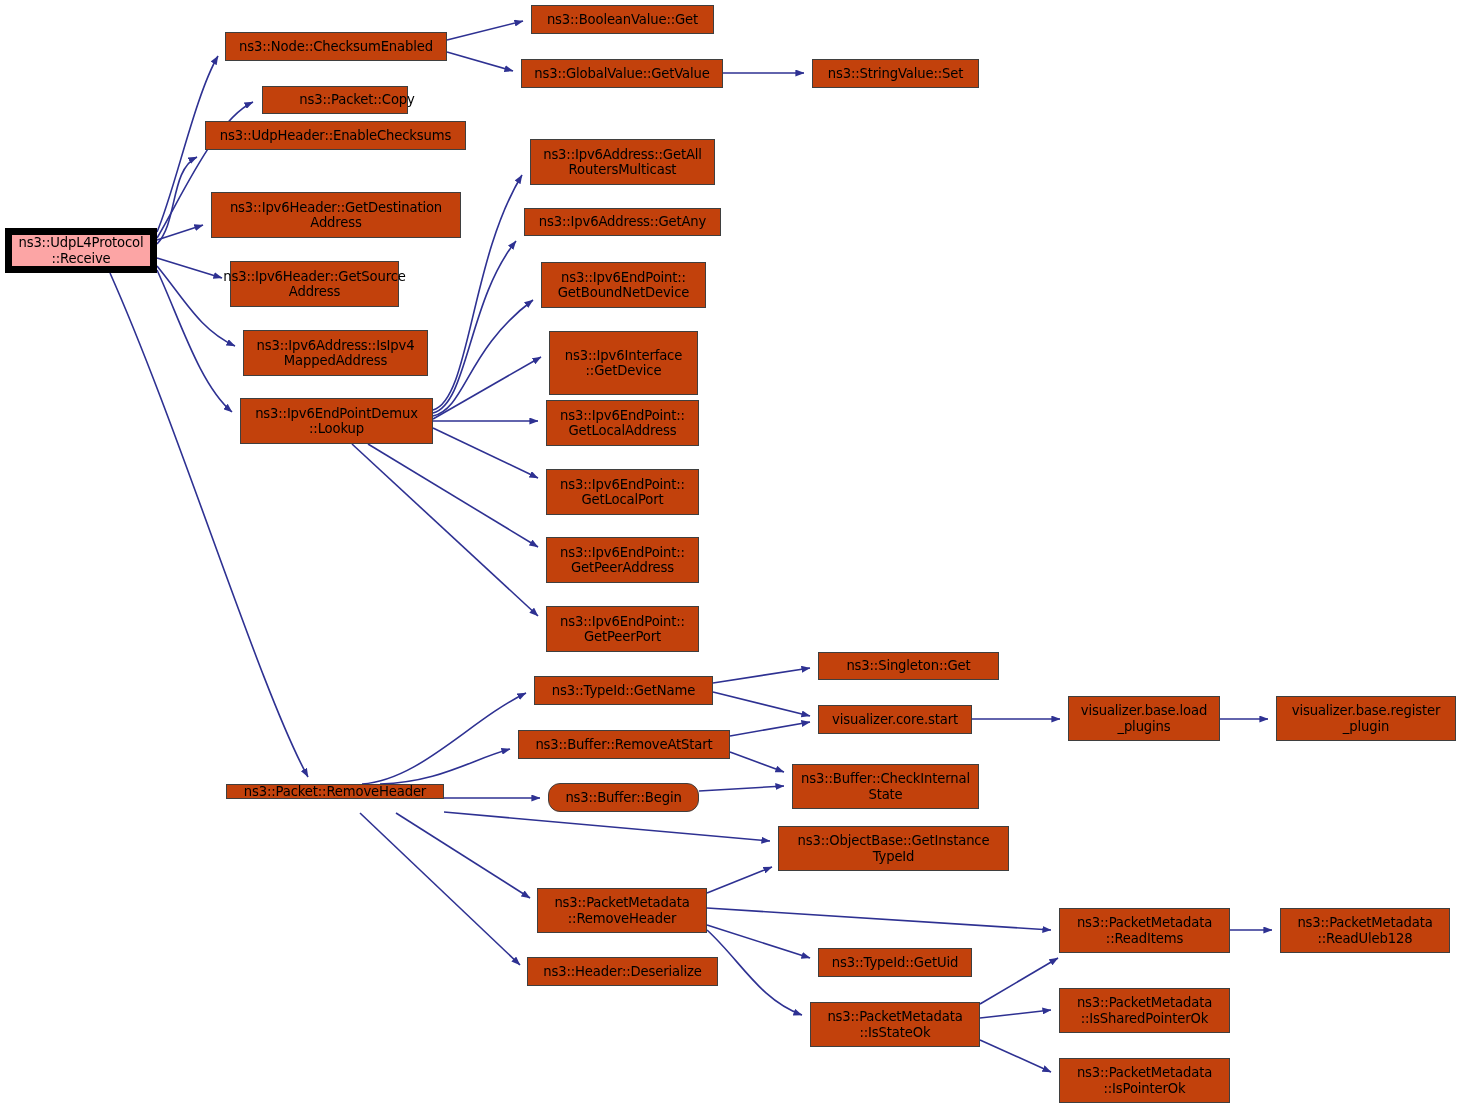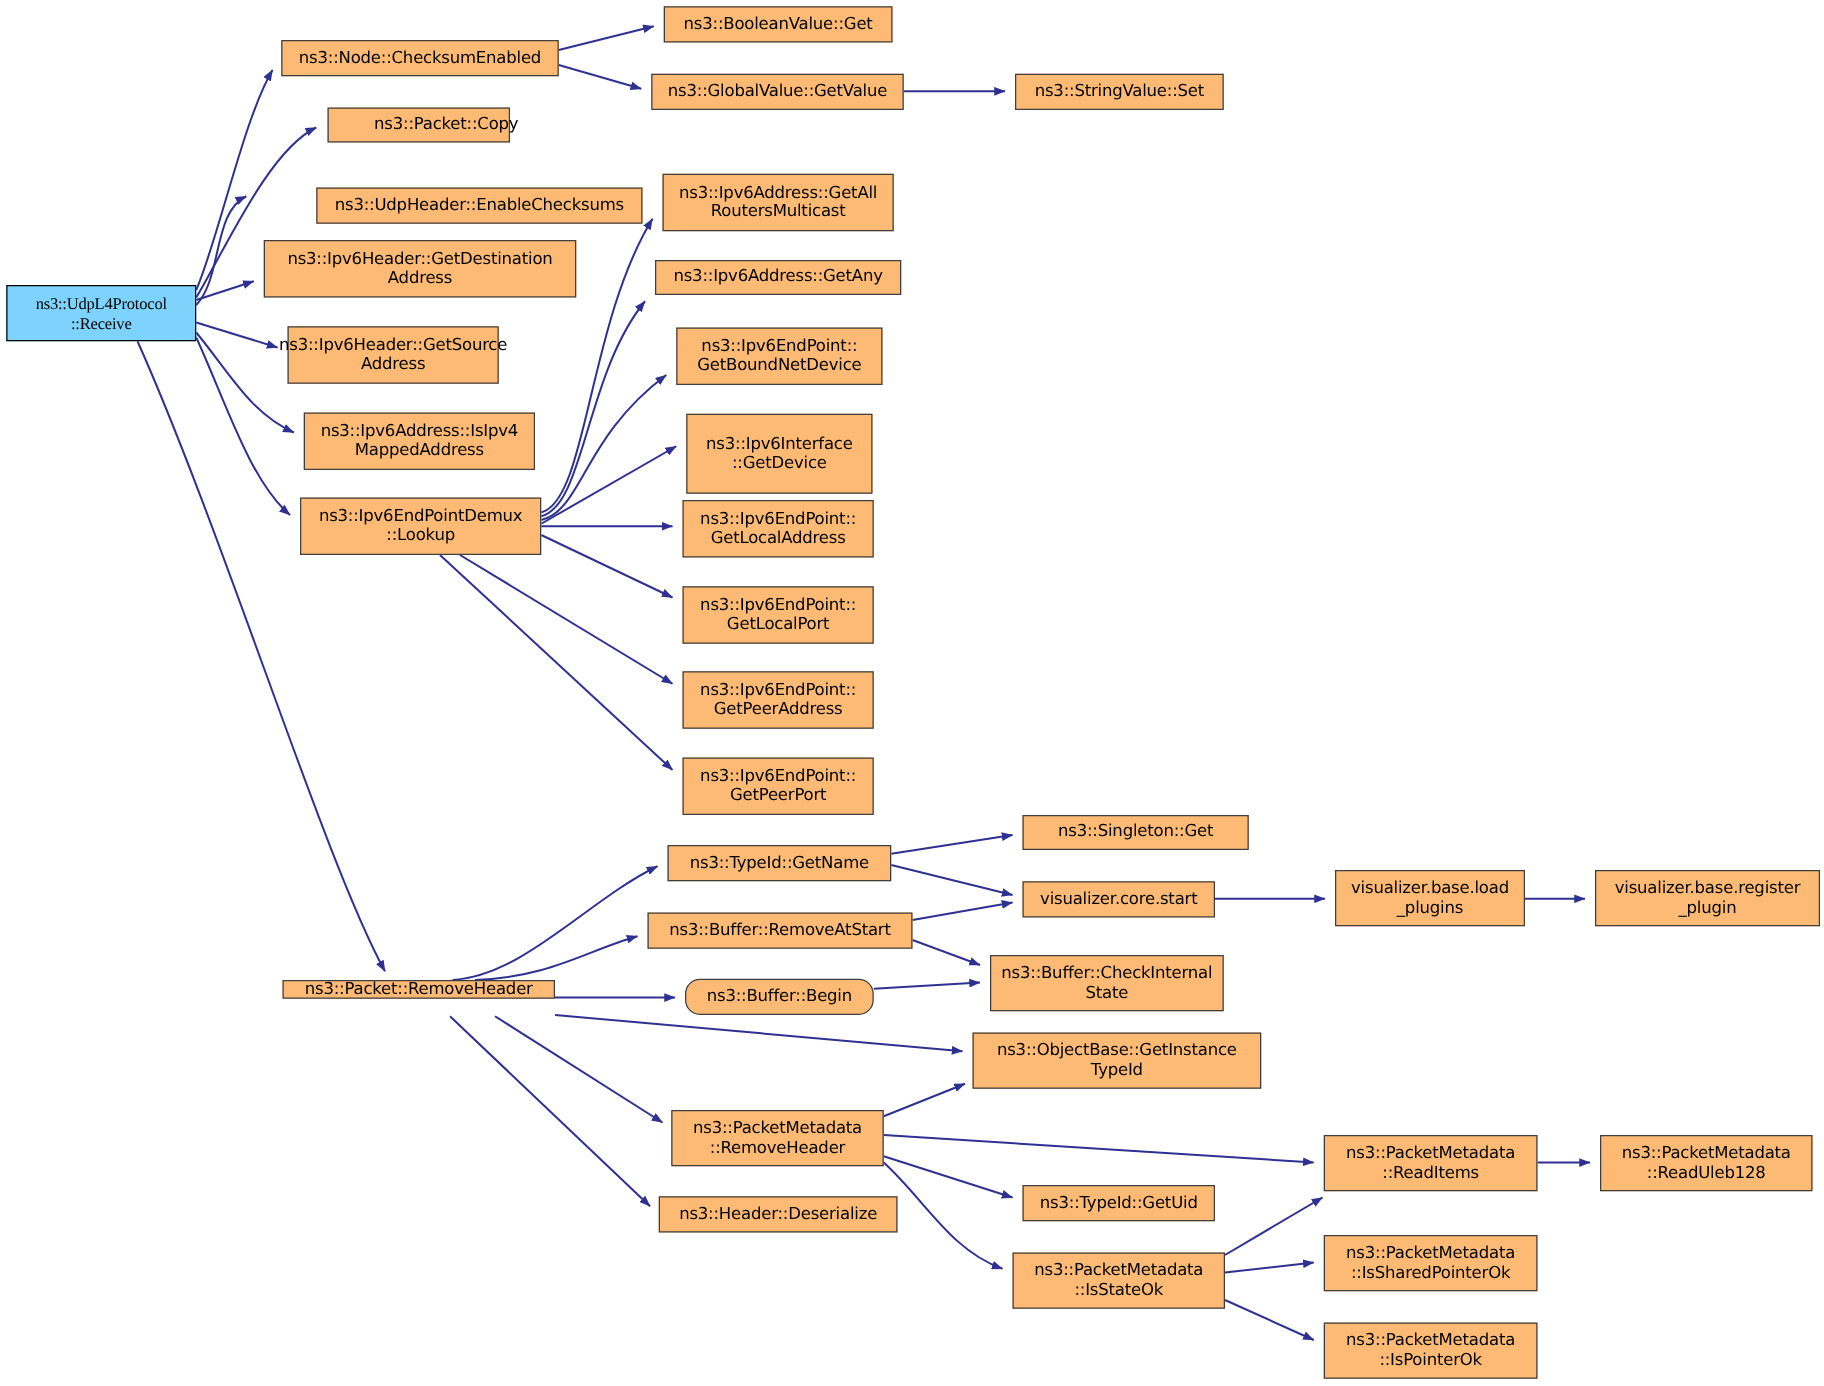--- a/index.html
+++ b/index.html
@@ -15,36 +15,35 @@
   svg#edges{
     position:absolute;
     left:0;top:0;
     width:1459px;height:1109px;
     pointer-events:none;
   }
   .node{
     position:absolute;
     box-sizing:border-box;
     border:1px solid #3f3f3f;
-    background:#fdba74;
+    background:#c2410c;
     color:#000000;
     display:flex;
     align-items:center;
     justify-content:center;
     text-align:center;
     font-size:13.2px;
     line-height:15.5px;
     letter-spacing:-0.15px;
     white-space:pre-line;
     z-index:5;
   }
   .node.root{
-    background:#7dd3fc;
-    border:1px solid #000000;
-    font-family:Liberation Serif, serif;
+    background:#fca5a5;
+    border:7px solid #000000;
   }
 </style>
 </head>
 <body>
 
 <div id="canvas">
   <svg id="edges" viewBox="0 0 1459 1109" xmlns="http://www.w3.org/2000/svg">
     <defs>
       <marker id="arrow" markerWidth="9" markerHeight="7" refX="8.6" refY="3.5" orient="auto" markerUnits="userSpaceOnUse">
         <path d="M0,0 L9,3.5 L0,7 z" fill="#2e3192"></path>
@@ -100,21 +99,21 @@
   </svg>
 
   <div id="nodes">
       <div class="node root" style="left: 5px; top: 228px; width: 152px; height: 45px;">ns3::UdpL4Protocol
 ::Receive</div>
       <div class="node" style="left: 225px; top: 32px; width: 222px; height: 29px;">ns3::Node::ChecksumEnabled</div>
       <div class="node" style="left: 531px; top: 5px; width: 183px; height: 29px;">ns3::BooleanValue::Get</div>
       <div class="node" style="left: 521px; top: 59px; width: 202px; height: 29px;">ns3::GlobalValue::GetValue</div>
       <div class="node" style="left: 812px; top: 59px; width: 167px; height: 29px;">ns3::StringValue::Set</div>
       <div class="node" style="left: 262px; top: 86px; width: 146px; height: 28px; padding-left: 44px;">ns3::Packet::Copy</div>
-      <div class="node" style="left: 205px; top: 150px; width: 261px; height: 29px; margin-left: 48px;">ns3::UdpHeader::EnableChecksums</div>
+      <div class="node" style="left: 205px; top: 121px; width: 261px; height: 29px;">ns3::UdpHeader::EnableChecksums</div>
       <div class="node" style="left: 211px; top: 192px; width: 250px; height: 46px;">ns3::Ipv6Header::GetDestination
 Address</div>
       <div class="node" style="left: 230px; top: 261px; width: 169px; height: 46px;">ns3::Ipv6Header::GetSource
 Address</div>
       <div class="node" style="left: 243px; top: 330px; width: 185px; height: 46px;">ns3::Ipv6Address::IsIpv4
 MappedAddress</div>
       <div class="node" style="left: 240px; top: 398px; width: 193px; height: 46px;">ns3::Ipv6EndPointDemux
 ::Lookup</div>
       <div class="node" style="left: 530px; top: 139px; width: 185px; height: 46px;">ns3::Ipv6Address::GetAll
 RoutersMulticast</div>

